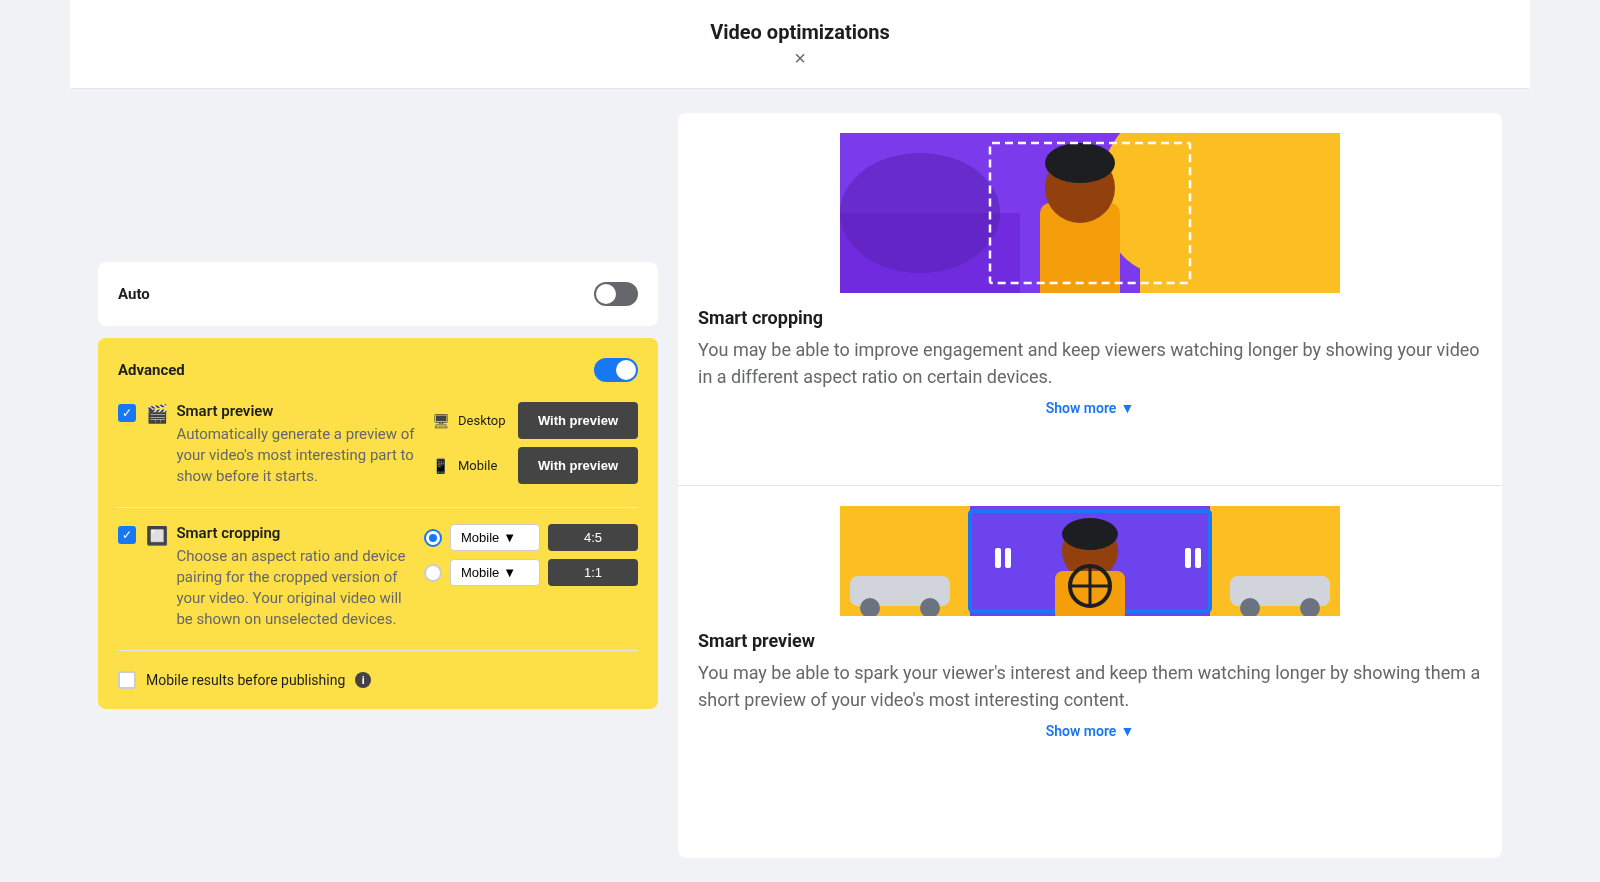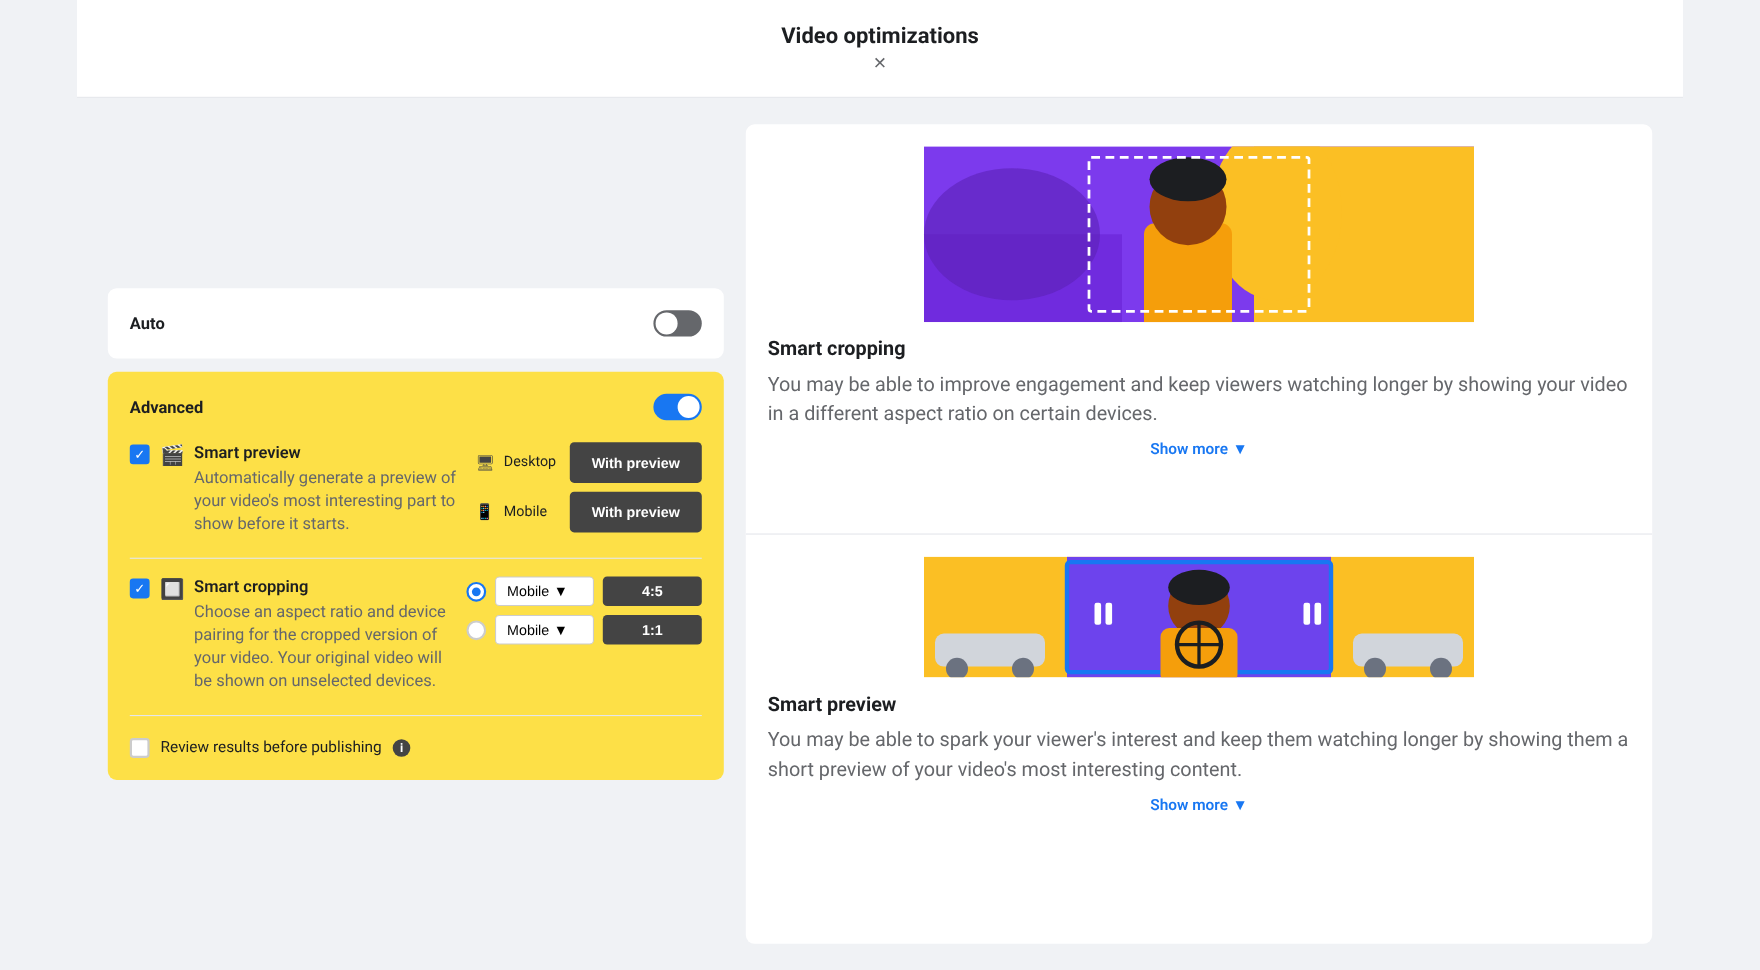--- a/index.html
+++ b/index.html
@@ -296,21 +296,21 @@
       min-width: 90px;
     }
 
     .ratio-btn {
       background: #444;
       color: #fff;
       border: none;
       border-radius: 4px;
       padding: 6px 14px;
       font-size: 13px;
-      font-weight: 700;
+      font-weight: 400;
       cursor: pointer;
       min-width: 90px;
       text-align: center;
     }
 
     
     .review-row {
       display: flex;
       align-items: center;
       gap: 10px;
@@ -499,21 +499,21 @@
               </button>
               <button class="ratio-btn">1:1</button>
             </div>
           </div>
         </div>
 
         <hr class="divider">
 
         <div class="review-row">
           <div class="review-checkbox"></div>
-          <span class="review-label">Review results before publishing</span>
+          <span class="review-label">Mobile results before publishing</span>
           <div class="info-icon">i</div>
         </div>
 
       </div>
     </div>
 
     <div class="right-panel">
       <div class="right-panel-inner">
 
         <div class="right-section">

